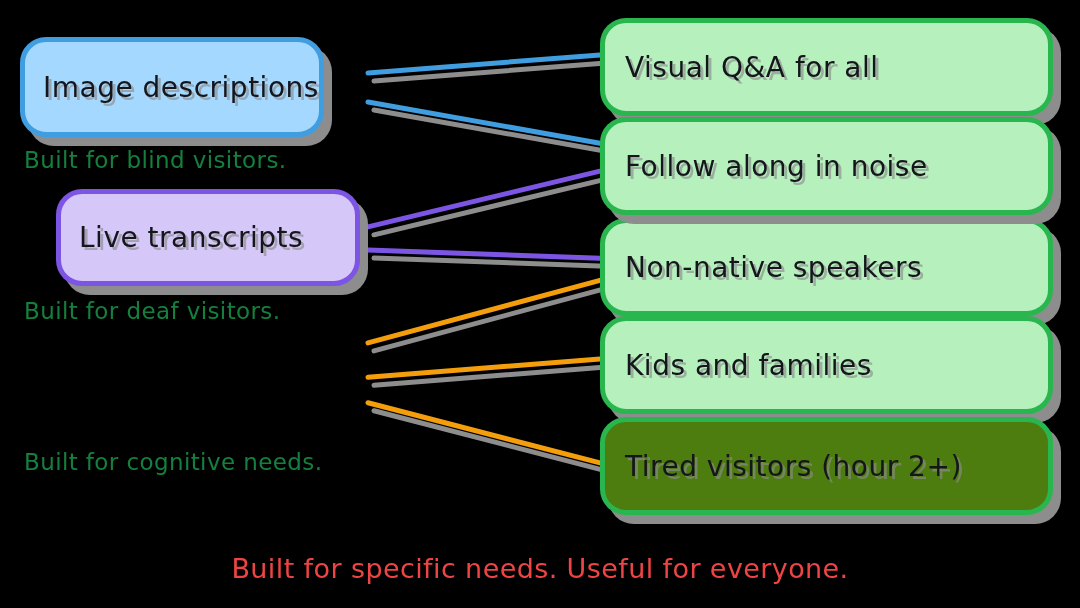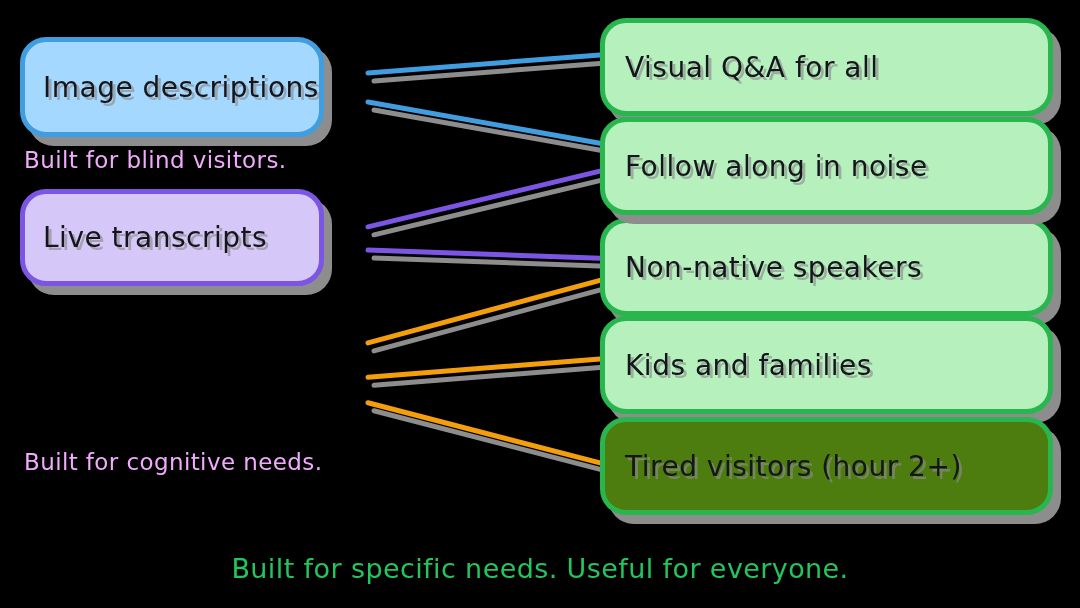--- a/index.html
+++ b/index.html
@@ -23,28 +23,28 @@
   .lb1{top:189px;height:97px;}
   .lb2{top:340px;height:98px;}
   .right-box{left:600px;width:453px;height:98px;padding-left:20px;}
   .rb0{top:18px;}
   .rb1{top:117px;}
   .rb2{top:218px;}
   .rb3{top:316px;}
   .rb4{top:417px;}
   .subcaption{
     position:absolute;left:24px;width:420px;
-    font-size:23px;color:#f0abfc;letter-spacing:.4px;white-space:nowrap;
+    font-size:23px;color:#15803d;letter-spacing:.4px;white-space:nowrap;
   }
   .sc0{top:147px;}
   .sc1{top:298px;}
   .sc2{top:449px;}
   .footer-caption{
     position:absolute;left:0;top:553px;width:1080px;text-align:center;
-    font-size:27px;font-weight:500;color:#22c55e;letter-spacing:.4px;
+    font-size:27px;font-weight:500;color:#ef4444;letter-spacing:.4px;
   }
 </style>
 </head>
 <body>
 
 <div class="stage" id="stage">
 
   <svg id="wires" viewBox="0 0 1080 608" xmlns="http://www.w3.org/2000/svg">
       <line x1="374" y1="81" x2="606" y2="62.9" stroke="#8d8d8d" stroke-width="5" stroke-linecap="round"></line>
       <line x1="368" y1="73" x2="600" y2="54.9" stroke="#3f9de0" stroke-width="5" stroke-linecap="round"></line>
@@ -60,23 +60,24 @@
       <line x1="368" y1="377.24" x2="600" y2="359" stroke="#f59e0b" stroke-width="5" stroke-linecap="round"></line>
       <line x1="374" y1="410.72" x2="606" y2="470.92" stroke="#8d8d8d" stroke-width="5" stroke-linecap="round"></line>
       <line x1="368" y1="402.72" x2="600" y2="462.92" stroke="#f59e0b" stroke-width="5" stroke-linecap="round"></line>
     </svg>
 
   <div class="box left-box lb0" style="background: rgb(165, 216, 255); border-color: rgb(63, 157, 224);">
     <span class="label">Image descriptions</span>
   </div>
   <div class="subcaption sc0">Built for blind visitors.</div>
 
-  <div class="box left-box lb1" style="background: rgb(213, 199, 248); border-color: rgb(124, 85, 228);">
+  <div class="box left-box lb1" style="background: rgb(213, 199, 248); border-color: rgb(124, 85, 228); margin-left: 36px;">
     <span class="label">Live transcripts</span>
   </div>
+  <div class="subcaption sc1">Built for deaf visitors.</div>
 
   <div class="subcaption sc2">Built for cognitive needs.</div>
 
   <div class="box right-box rb0" style="background: rgb(181, 240, 189); border-color: rgb(41, 182, 78);">
     <span class="label">Visual Q&amp;A for all</span>
   </div>
   <div class="box right-box rb2" style="background: rgb(181, 240, 189); border-color: rgb(41, 182, 78);">
     <span class="label">Non-native speakers</span>
   </div>
   <div class="box right-box rb1" style="background: rgb(181, 240, 189); border-color: rgb(41, 182, 78);">

